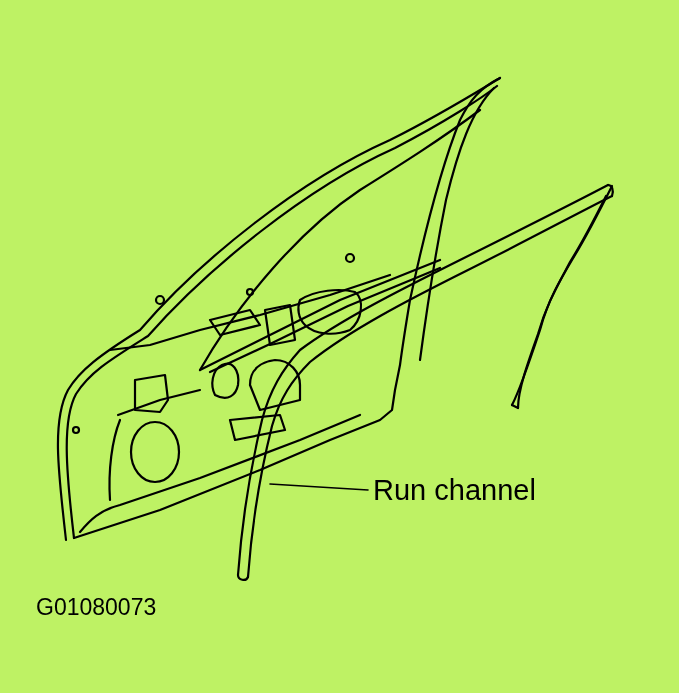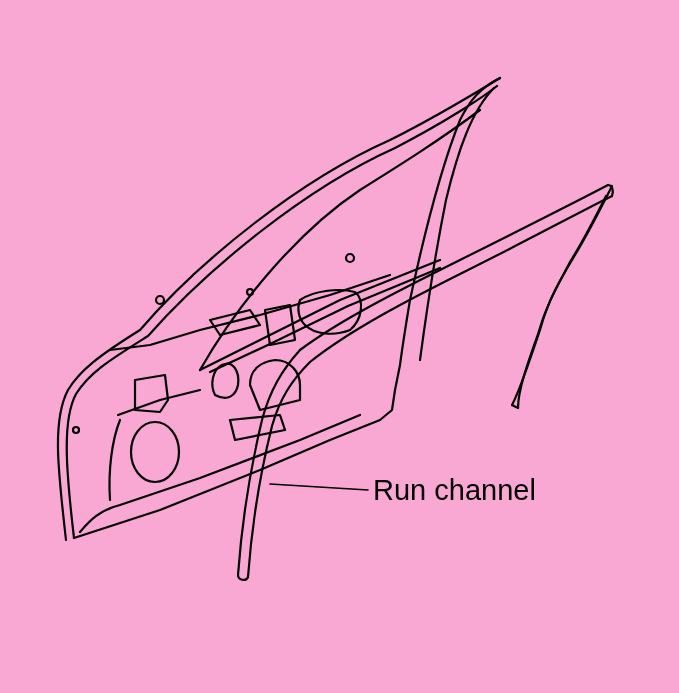--- a/index.html
+++ b/index.html
@@ -1,16 +1,16 @@
 <!DOCTYPE html>
 <html><head>
 <meta charset="utf-8">
 <style>
   html, body { margin: 0; padding: 0; background: #ffffff; }
-  .canvas { position: relative; width: 679px; height: 693px; background: #f9a8d4; overflow: hidden; }
+  .canvas { position: relative; width: 679px; height: 693px; background: #bef264; overflow: hidden; }
   svg.drawing { position: absolute; left: 0; top: 0; }
   .label {
     position: absolute; font-family: "Liberation Sans", sans-serif; color: #000000;
     white-space: nowrap;
   }
   .callout-label { left: 373px; top: 474px; font-size: 29px; }
   .figure-id { left: 36px; top: 594px; font-size: 23px; }
 </style>
 </head>
 <body>
@@ -57,13 +57,14 @@
       <path d="M238,575 C238,580 246,582 248,577"></path>
       <path d="M612,186 C600,210 590,230 575,255 C560,280 548,300 540,330 C530,360 520,390 512,405"></path>
       <path d="M606,196 C596,216 585,238 570,262 C558,285 546,305 538,334 C528,362 518,390 518,408"></path>
       <path d="M512,405 L518,408"></path>
     </g>
 
     <line x1="270" y1="484" x2="368" y2="490" stroke-width="1.6"></line>
   </svg>
 
   <div class="label callout-label">Run channel</div>
+  <div class="label figure-id">G01080073</div>
 </div>
 
 </body></html>

